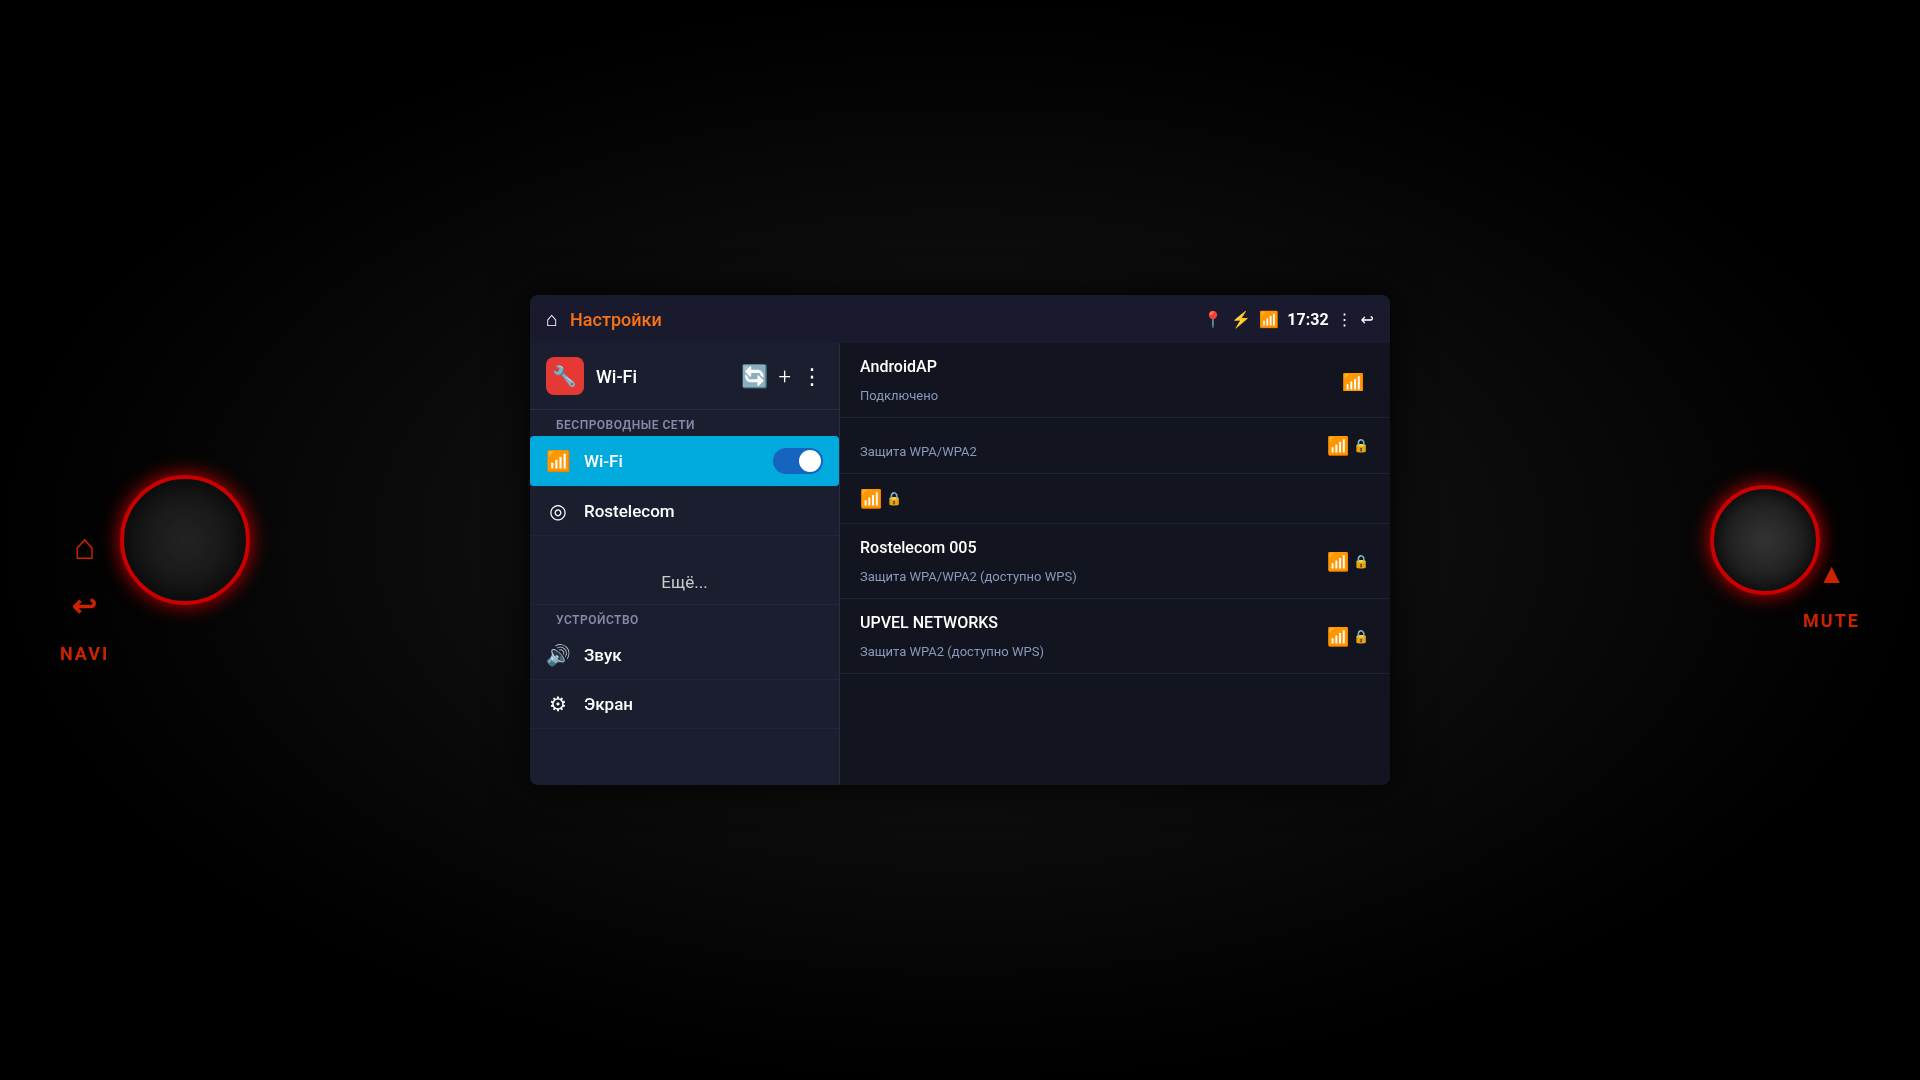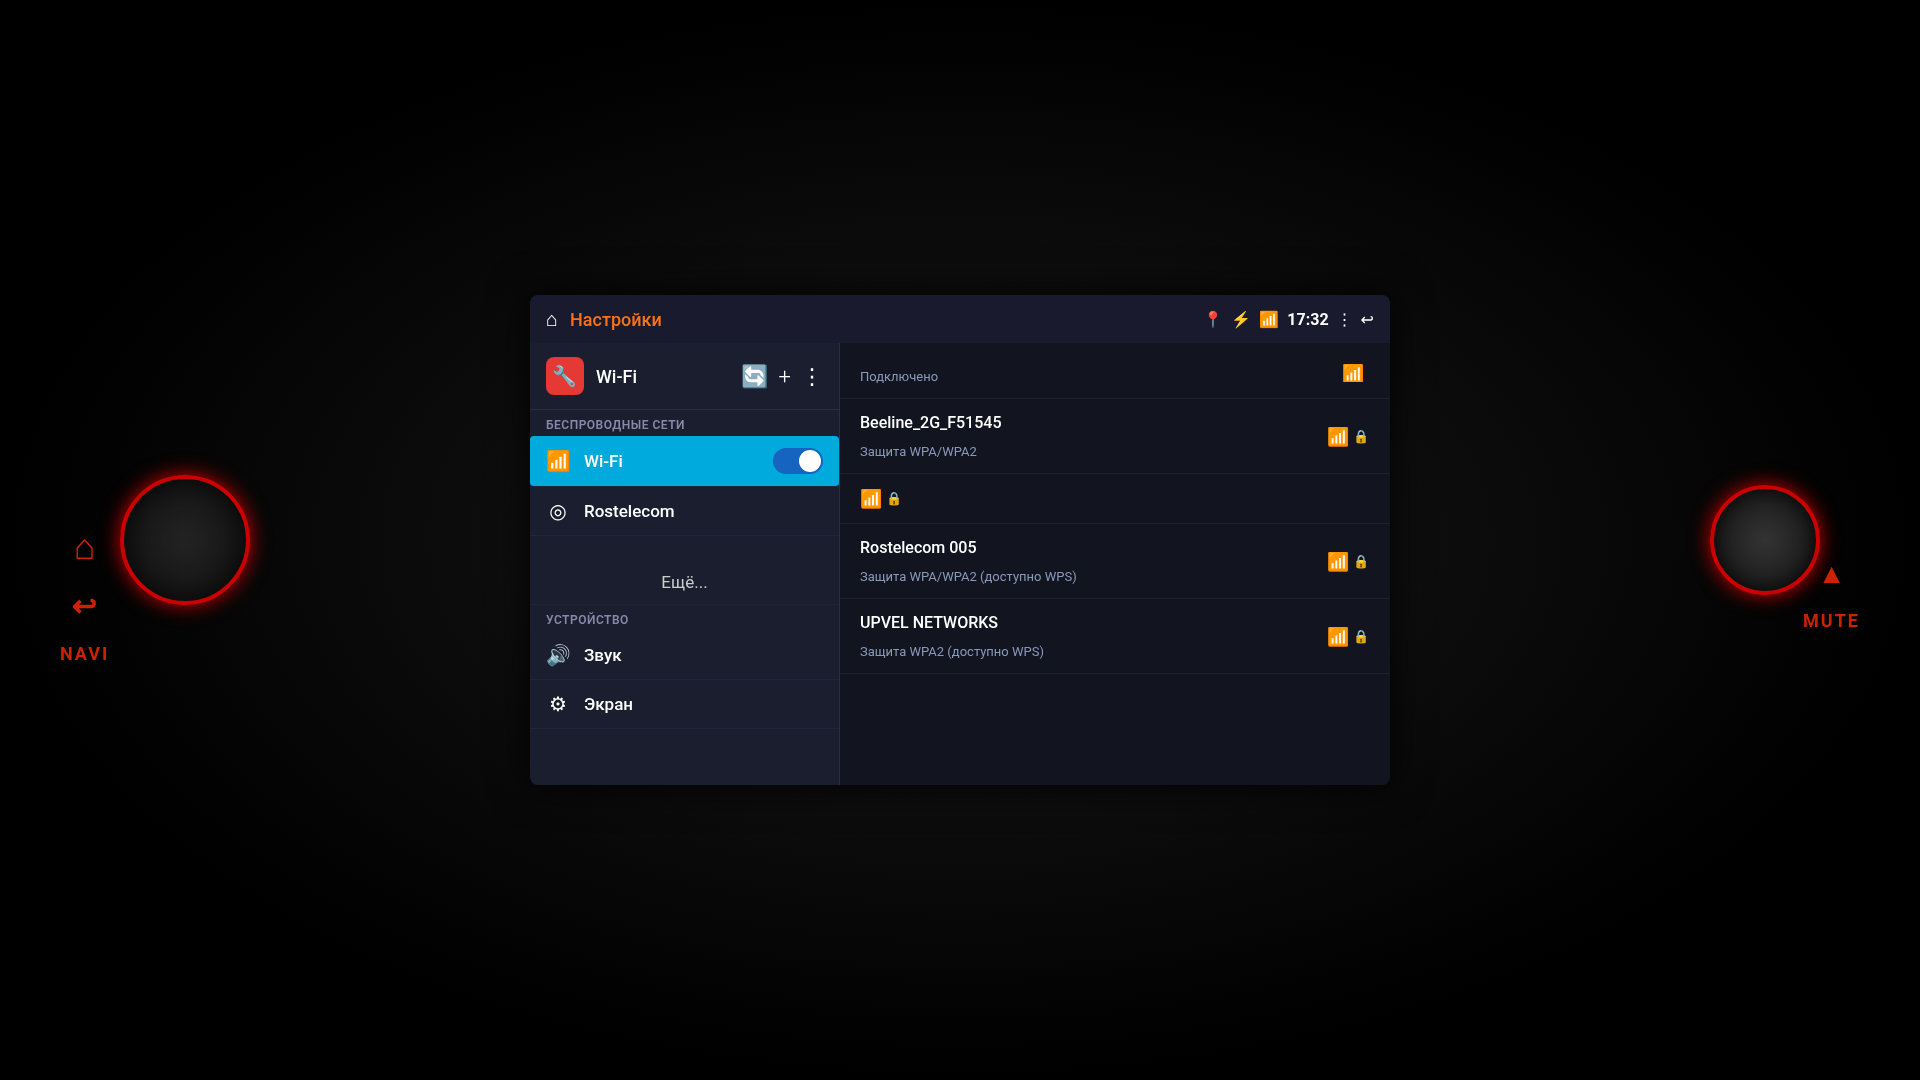--- a/index.html
+++ b/index.html
@@ -208,20 +208,21 @@
       font-size: 20px;
     }
 
     
     .section-label {
       padding: 8px 16px 4px;
       font-size: 12px;
       color: #8888aa;
       font-weight: 600;
       letter-spacing: 0.5px;
+      margin-left: 10px;
     }
 
     
     .nav-item {
       display: flex;
       align-items: center;
       padding: 12px 16px;
       gap: 14px;
       cursor: pointer;
       border-bottom: 1px solid #22253a;
@@ -402,33 +403,33 @@
           <span class="nav-item-icon">⚙</span>
           <span class="nav-item-text">Экран</span>
         </div>
 
       </div>
 
       <div class="right-panel">
 
         <div class="network-item">
           <div class="network-info">
+            <div class="network-name">AndroidAP</div>
             <div class="network-status">Подключено</div>
           </div>
           <div class="network-signal">
             <svg width="28" height="22" viewBox="0 0 28 22">
               <path d="M14 18 Q14 16 14 14 Q10 14 7 17 Q10 14 14 12 Q18 14 21 17 Q18 14 14 14 Q14 16 14 18Z" fill="none"></path>
               <text x="0" y="20" font-size="18" fill="#8899bb">📶</text>
             </svg>
           </div>
         </div>
 
         <div class="network-item">
           <div class="network-info">
-            <div class="network-name">Beeline_2G_F51545</div>
             <div class="network-status">Защита WPA/WPA2</div>
           </div>
           <div class="network-signal">
             <span style="font-size:18px; color:#8899bb;">📶</span>
               <span style="font-size:13px; color:#8899bb;">🔒</span>
           </div>
         </div>
 
         <div class="network-item">
           <div class="network-signal">

